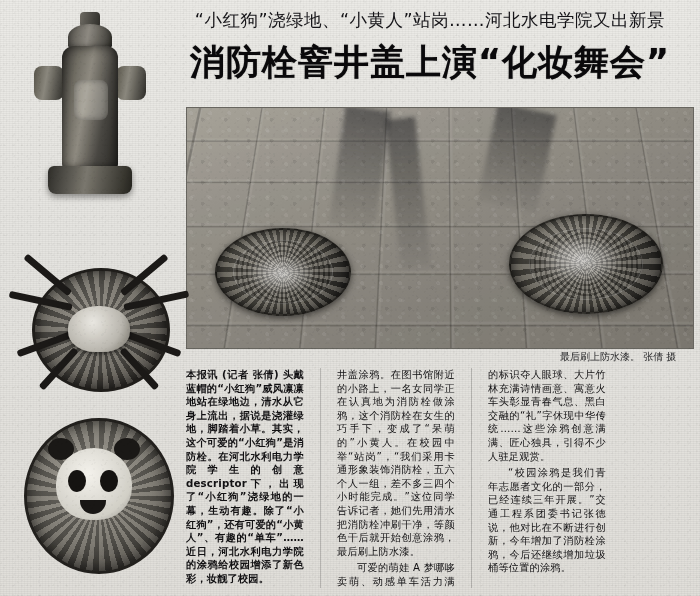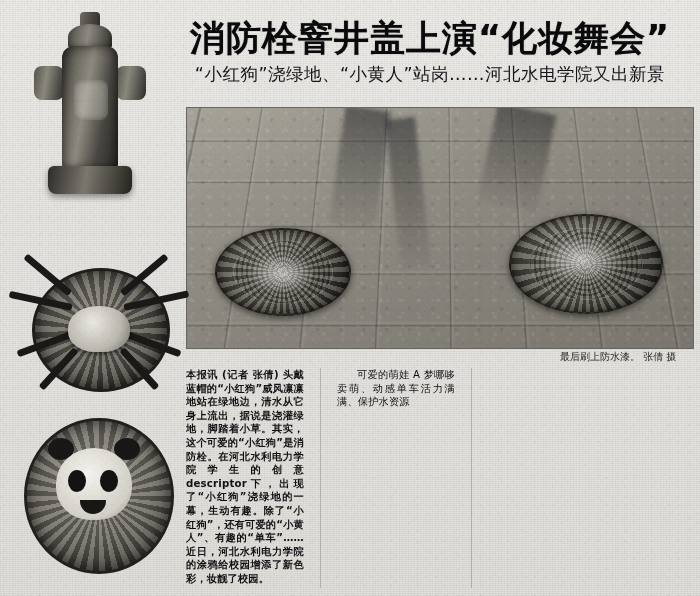--- a/index.html
+++ b/index.html
@@ -313,22 +313,22 @@
     background: rgba(0,0,0,0.18);
     align-self: stretch;
   }
 </style>
 </head>
 <body>
 
 <div id="page">
 
   <div id="headline-area">
+    <div id="shoulder-line">“小红狗”浇绿地、“小黄人”站岗……河北水电学院又出新景</div>
     <div id="main-headline">消防栓窨井盖上演“化妆舞会”</div>
-    <div id="shoulder-line">“小红狗”浇绿地、“小黄人”站岗……河北水电学院又出新景</div>
   </div>
 
   <div id="photo">
     <div class="pave"></div>
     <div class="pave-grain"></div>
 
     <div class="wet-streak" style="left:150px; top:0px; width:46px; height:120px; transform:rotate(8deg);"></div>
     <div class="wet-streak" style="left:206px; top:10px; width:30px; height:150px; transform:rotate(-6deg);"></div>
     <div class="wet-streak" style="left:300px; top:0px; width:60px; height:100px; transform:rotate(12deg);"></div>
 
@@ -375,19 +375,24 @@
     <div class="panda-mouth"></div>
   </div>
 
   <div id="body-columns">
     <div class="col">
       <p class="noindent byline">本报讯 (记者 张倩) 头戴蓝帽的“小红狗”威风凛凛地站在绿地边，清水从它身上流出，据说是浇灌绿地，脚踏着小草。其实，这个可爱的“小红狗”是消防栓。在河北水利电力学院学生的创意descriptor下，出现了“小红狗”浇绿地的一幕，生动有趣。除了“小红狗”，还有可爱的“小黄人”、有趣的“单车”……近日，河北水利电力学院的涂鸦给校园增添了新色彩，妆靓了校园。</p>
 
     </div>
     <div class="divider-v"></div>
     <div class="col">
+      <p class="noindent">井盖涂鸦。在图书馆附近的小路上，一名女同学正在认真地为消防栓做涂鸦，这个消防栓在女生的巧手下，变成了“呆萌的”小黄人。在校园中举“站岗”，“我们采用卡通形象装饰消防栓，五六个人一组，差不多三四个小时能完成。”这位同学告诉记者，她们先用清水把消防栓冲刷干净，等颜色干后就开始创意涂鸦，最后刷上防水漆。</p>
       <p>可爱的萌娃 A 梦哪哆卖萌、动感单车活力满满、保护水资源</p>
     </div>
     <div class="divider-v"></div>
+    <div class="col">
+      <p class="noindent">的标识夺人眼球、大片竹林充满诗情画意、寓意火车头彰显青春气息、黑白交融的“礼”字休现中华传统……这些涂鸦创意满满、匠心独具，引得不少人驻足观赏。</p>
+      <p>“校园涂鸦是我们青年志愿者文化的一部分，已经连续三年开展。”交通工程系团委书记张德说，他对比在不断进行创新，今年增加了消防栓涂鸦，今后还继续增加垃圾桶等位置的涂鸦。</p>
+    </div>
   </div>
 
   <div id="grain"></div>
 </div>
 
 </body></html>

